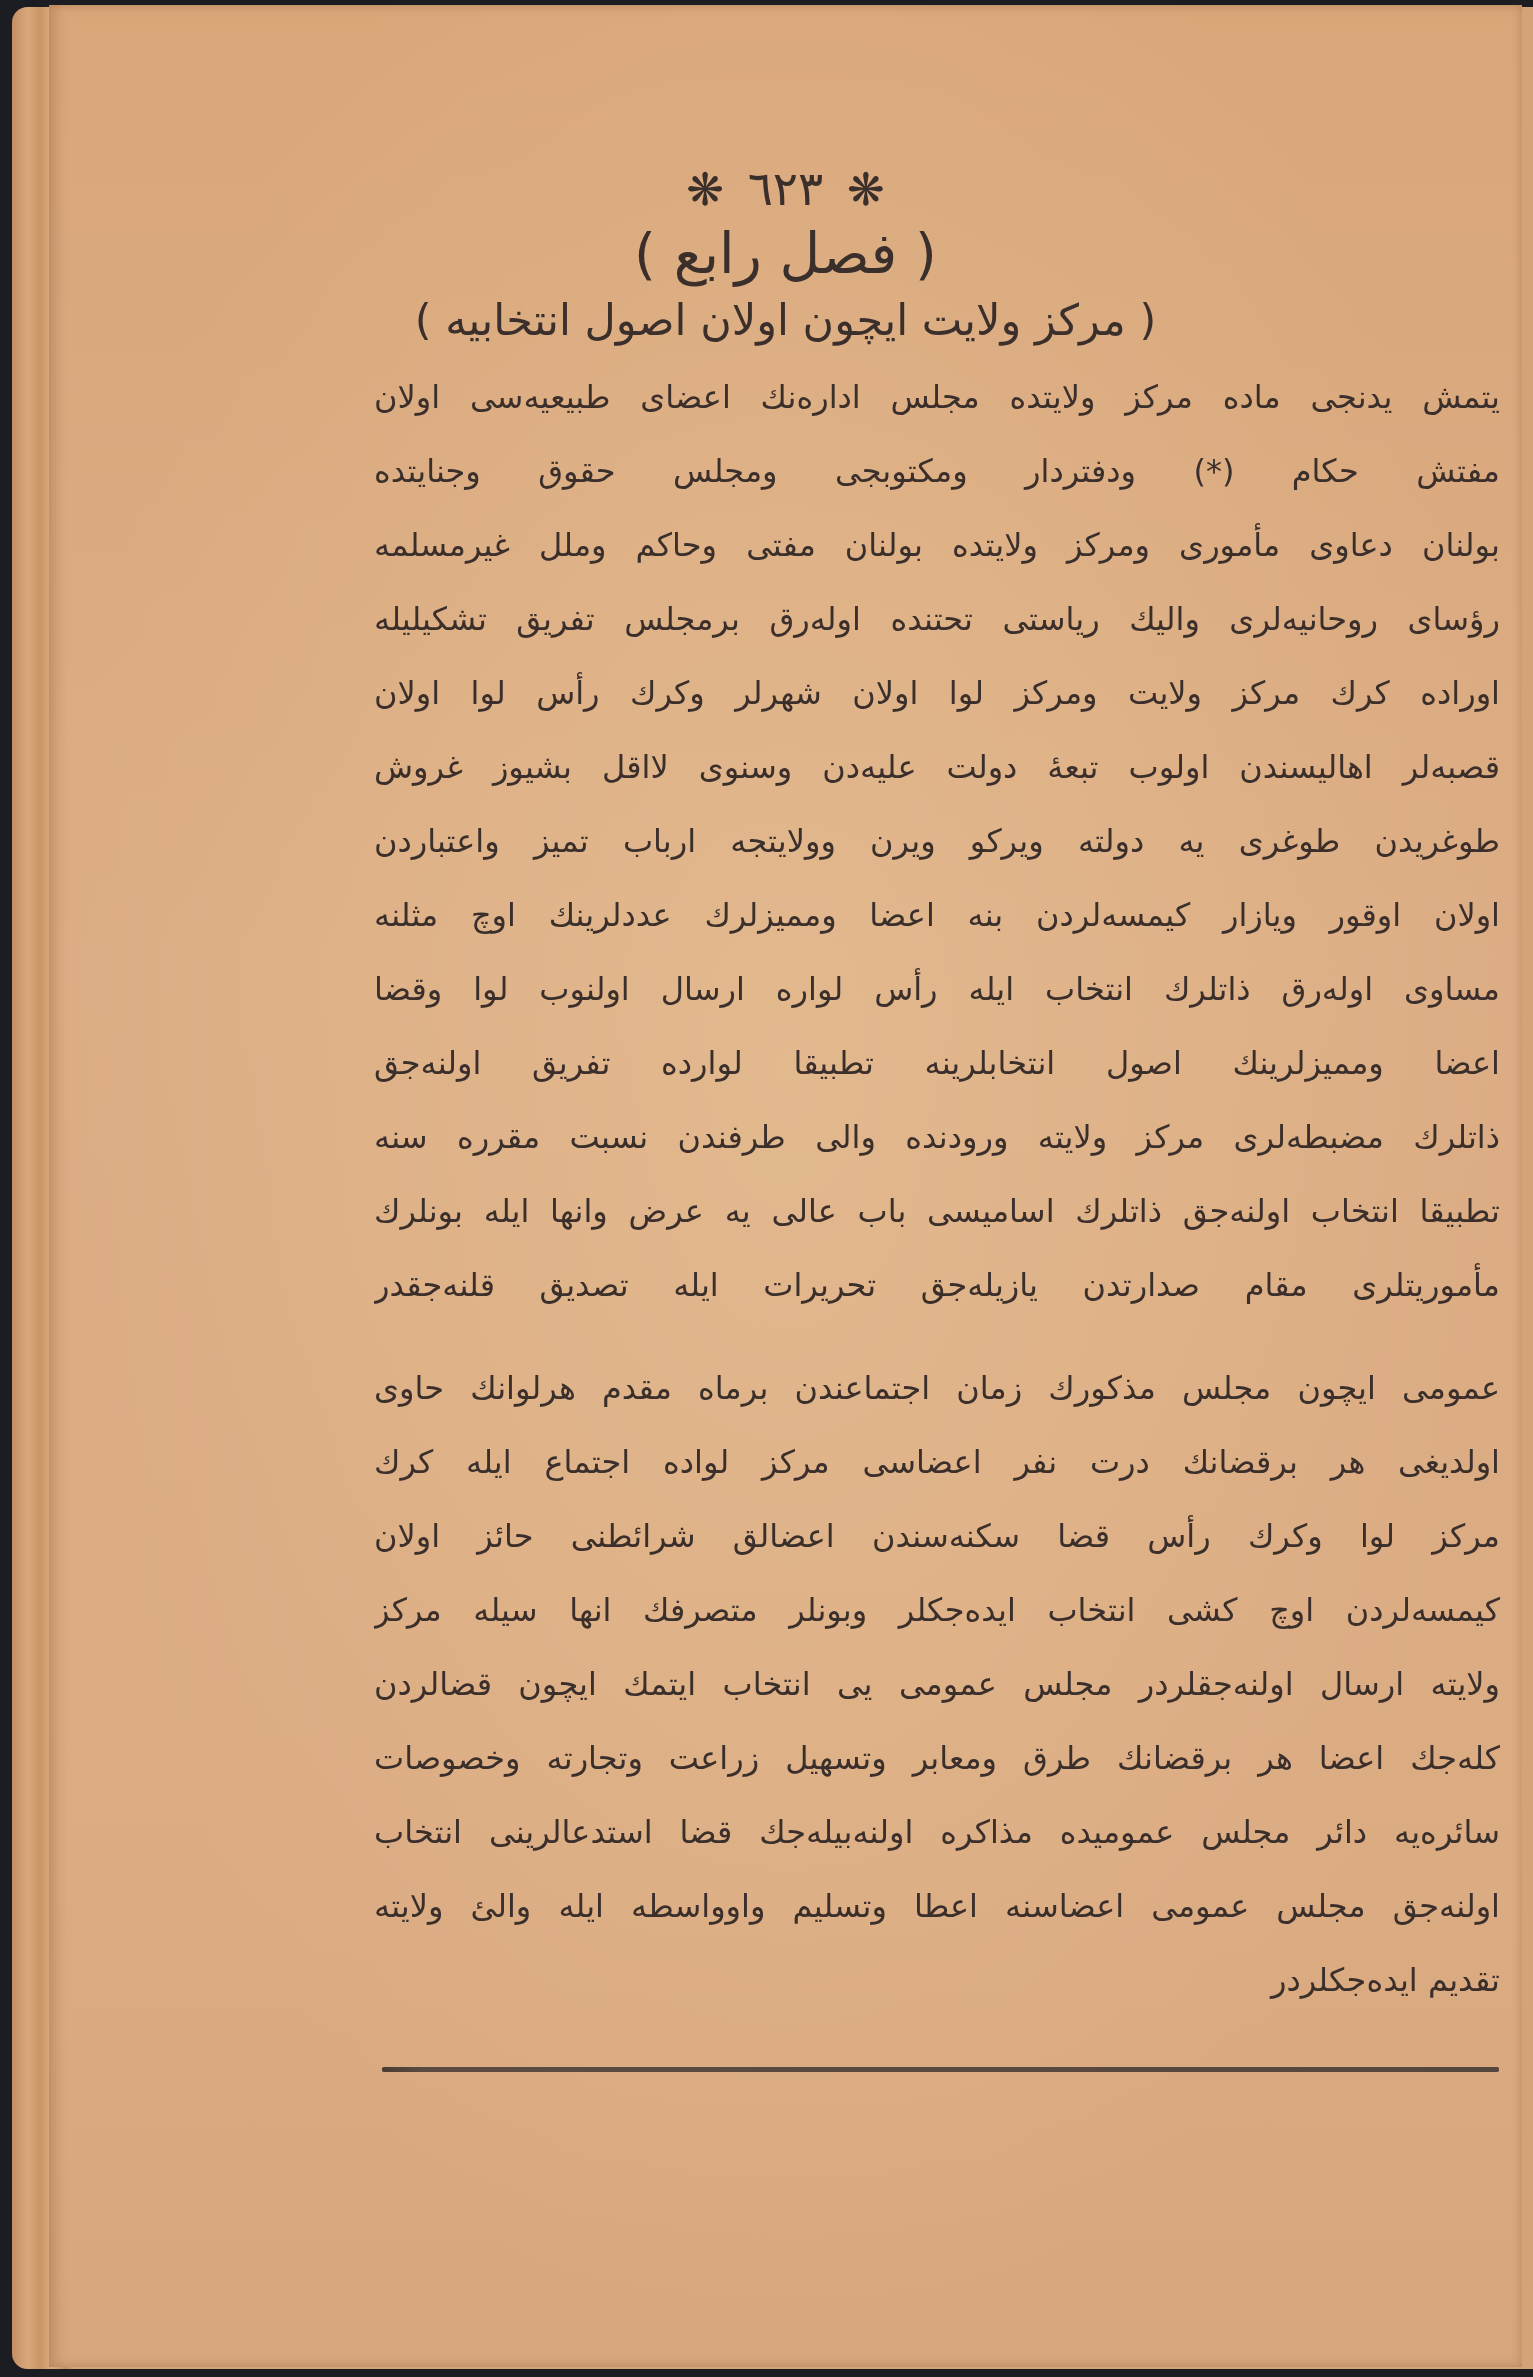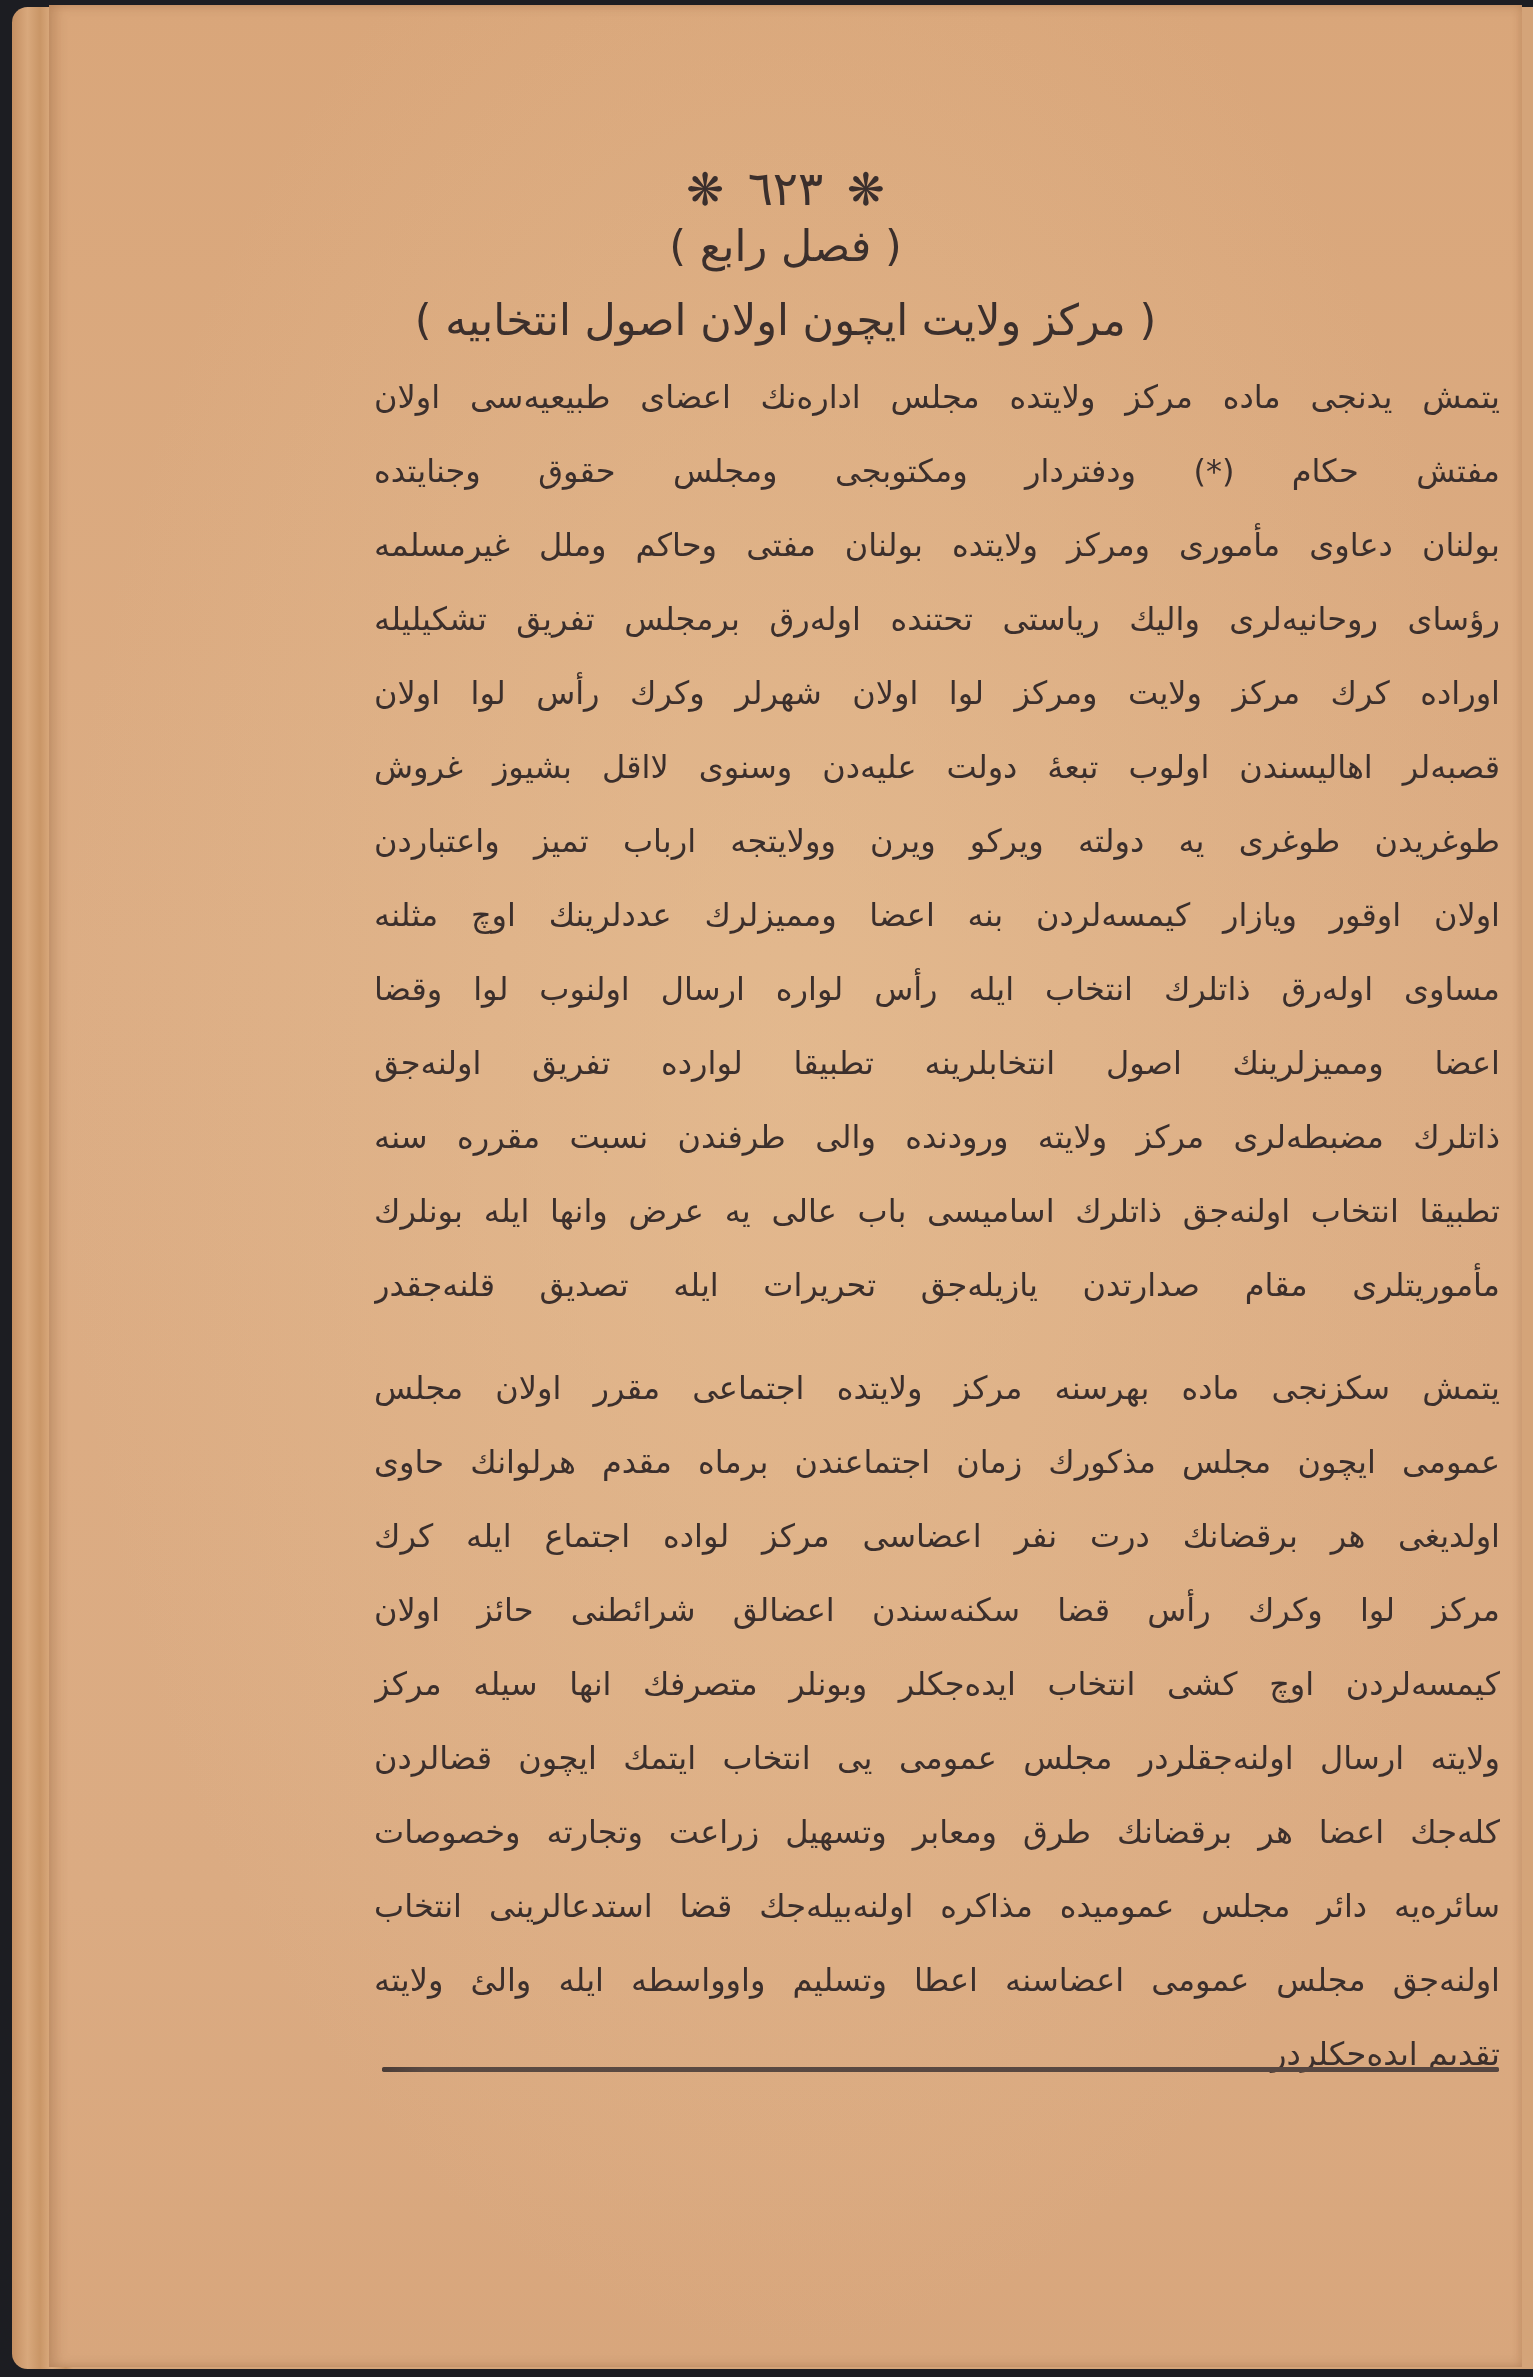--- a/index.html
+++ b/index.html
@@ -21,21 +21,21 @@
       linear-gradient(180deg, #d9a67a 0%, #dcad84 40%, #dbab82 80%, #d8a67c 100%);
     box-shadow: inset 7px 0 12px rgba(120,70,35,0.25), inset -3.5px 0 7px rgba(120,70,35,0.15);
   }
   .page-number {
     position: absolute; top: 156px; left: 0; right: 0; text-align: center;
     font-size: 47px; color: #3b2f2c; direction: rtl;
   }
   .page-number .orn { display: inline-block; font-size: 45px; margin: 0 8.7px; color: #3b2f2c; }
   .chapter-title {
     position: absolute; top: 216px; left: 0; right: 0; text-align: center;
-    font-size: 43px; color: #3b2f2c; direction: rtl;
+    font-size: 56px; color: #3b2f2c; direction: rtl;
   }
   .section-title {
     position: absolute; top: 290px; left: 0; right: 0; text-align: center;
     font-size: 43px; color: #3b2f2c; direction: rtl;
   }
   .para { position: absolute; left: 325px; width: 1126px; direction: rtl; }
   .line {
     height: 74px; line-height: 74px; font-size: 32px; color: #3b2f2c;
     text-align: justify; text-align-last: justify; white-space: nowrap;
     overflow: hidden;
@@ -77,21 +77,20 @@
     <div class="line">طوغريدن طوغرى يه دولته ويركو ويرن وولايتجه ارباب تميز واعتباردن</div>
     <div class="line">اولان اوقور ويازار كيمسه‌لردن بنه اعضا ومميزلرك عددلرينك اوچ مثلنه</div>
     <div class="line">مساوى اوله‌رق ذاتلرك انتخاب ايله رأس لواره ارسال اولنوب لوا وقضا</div>
     <div class="line">اعضا ومميزلرينك اصول انتخابلرينه تطبيقا لوارده تفريق اولنه‌جق</div>
     <div class="line">ذاتلرك مضبطه‌لرى مركز ولايته ورودنده والى طرفندن نسبت مقرره سنه</div>
     <div class="line">تطبيقا انتخاب اولنه‌جق ذاتلرك اساميسى باب عالى يه عرض وانها ايله بونلرك</div>
     <div class="line">مأموريتلرى مقام صدارتدن يازيله‌جق تحريرات ايله تصديق قلنه‌جقدر</div>
   </div>
 
   <div class="para" style="top:1346px;">
-    <div class="line">يتمش سكزنجى ماده      بهرسنه مركز ولايتده اجتماعى مقرر اولان مجلس</div>
     <div class="line">عمومى ايچون مجلس مذكورك زمان اجتماعندن برماه مقدم هرلوانك حاوى</div>
     <div class="line">اولديغى هر برقضانك درت نفر اعضاسى مركز لواده اجتماع ايله كرك</div>
     <div class="line">مركز لوا وكرك رأس قضا سكنه‌سندن اعضالق شرائطنى حائز اولان</div>
     <div class="line">كيمسه‌لردن اوچ كشى انتخاب ايده‌جكلر وبونلر متصرفك انها سيله مركز</div>
     <div class="line">ولايته ارسال اولنه‌جقلردر مجلس عمومى يى انتخاب ايتمك ايچون قضالردن</div>
     <div class="line">كله‌جك اعضا هر برقضانك طرق ومعابر وتسهيل زراعت وتجارته وخصوصات</div>
     <div class="line">سائره‌يه دائر مجلس عموميده مذاكره اولنه‌بيله‌جك قضا استدعالرينى انتخاب</div>
     <div class="line">اولنه‌جق مجلس عمومى اعضاسنه اعطا وتسليم واوواسطه ايله والئ ولايته</div>
     <div class="line last">تقديم ايده‌جكلردر</div>
   </div>

